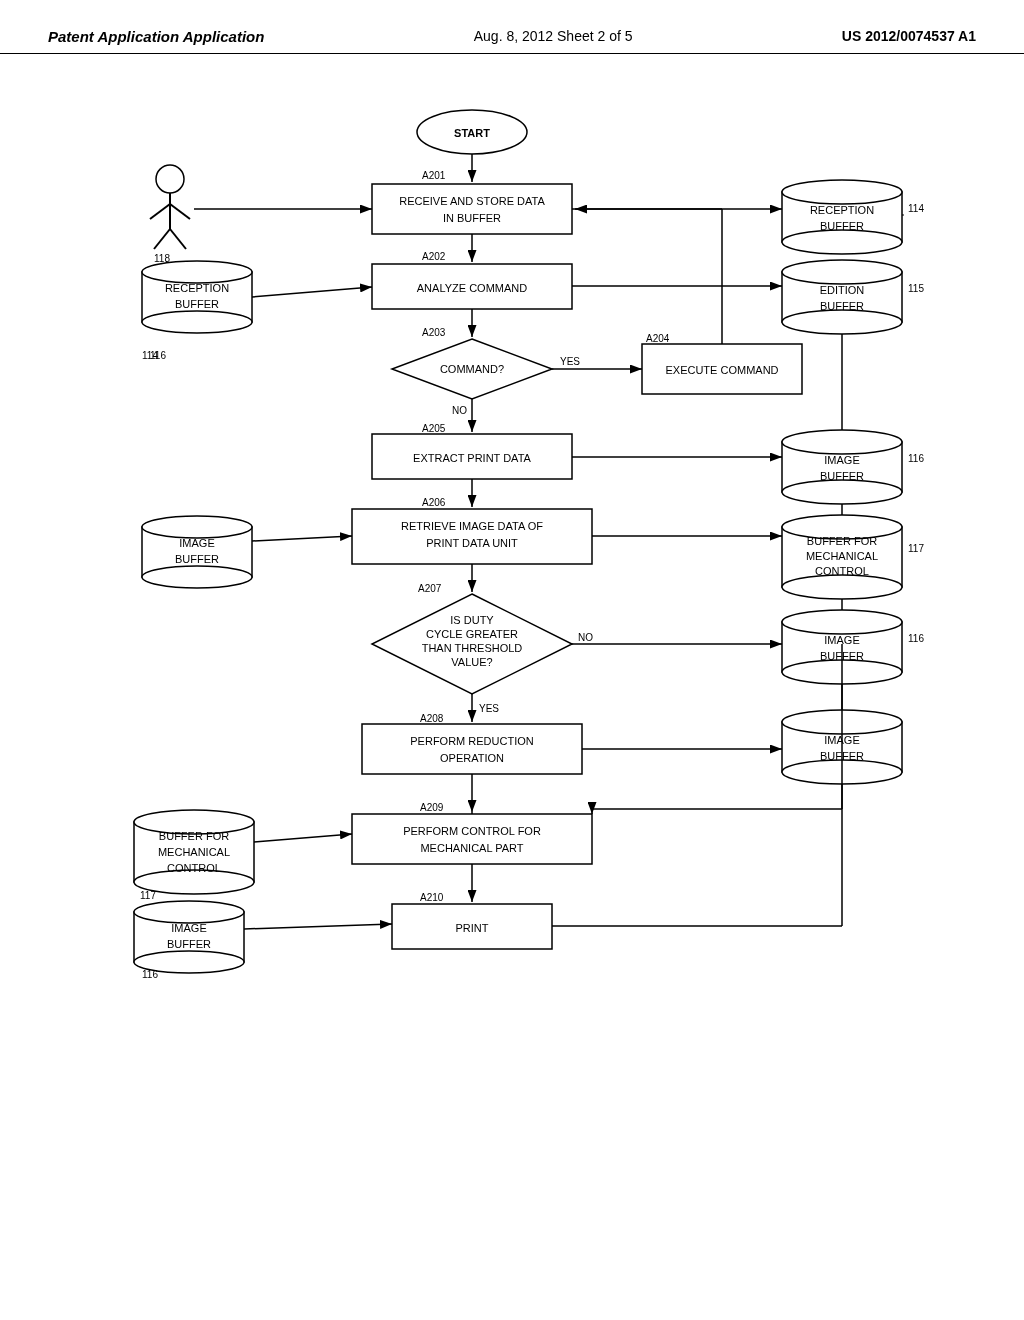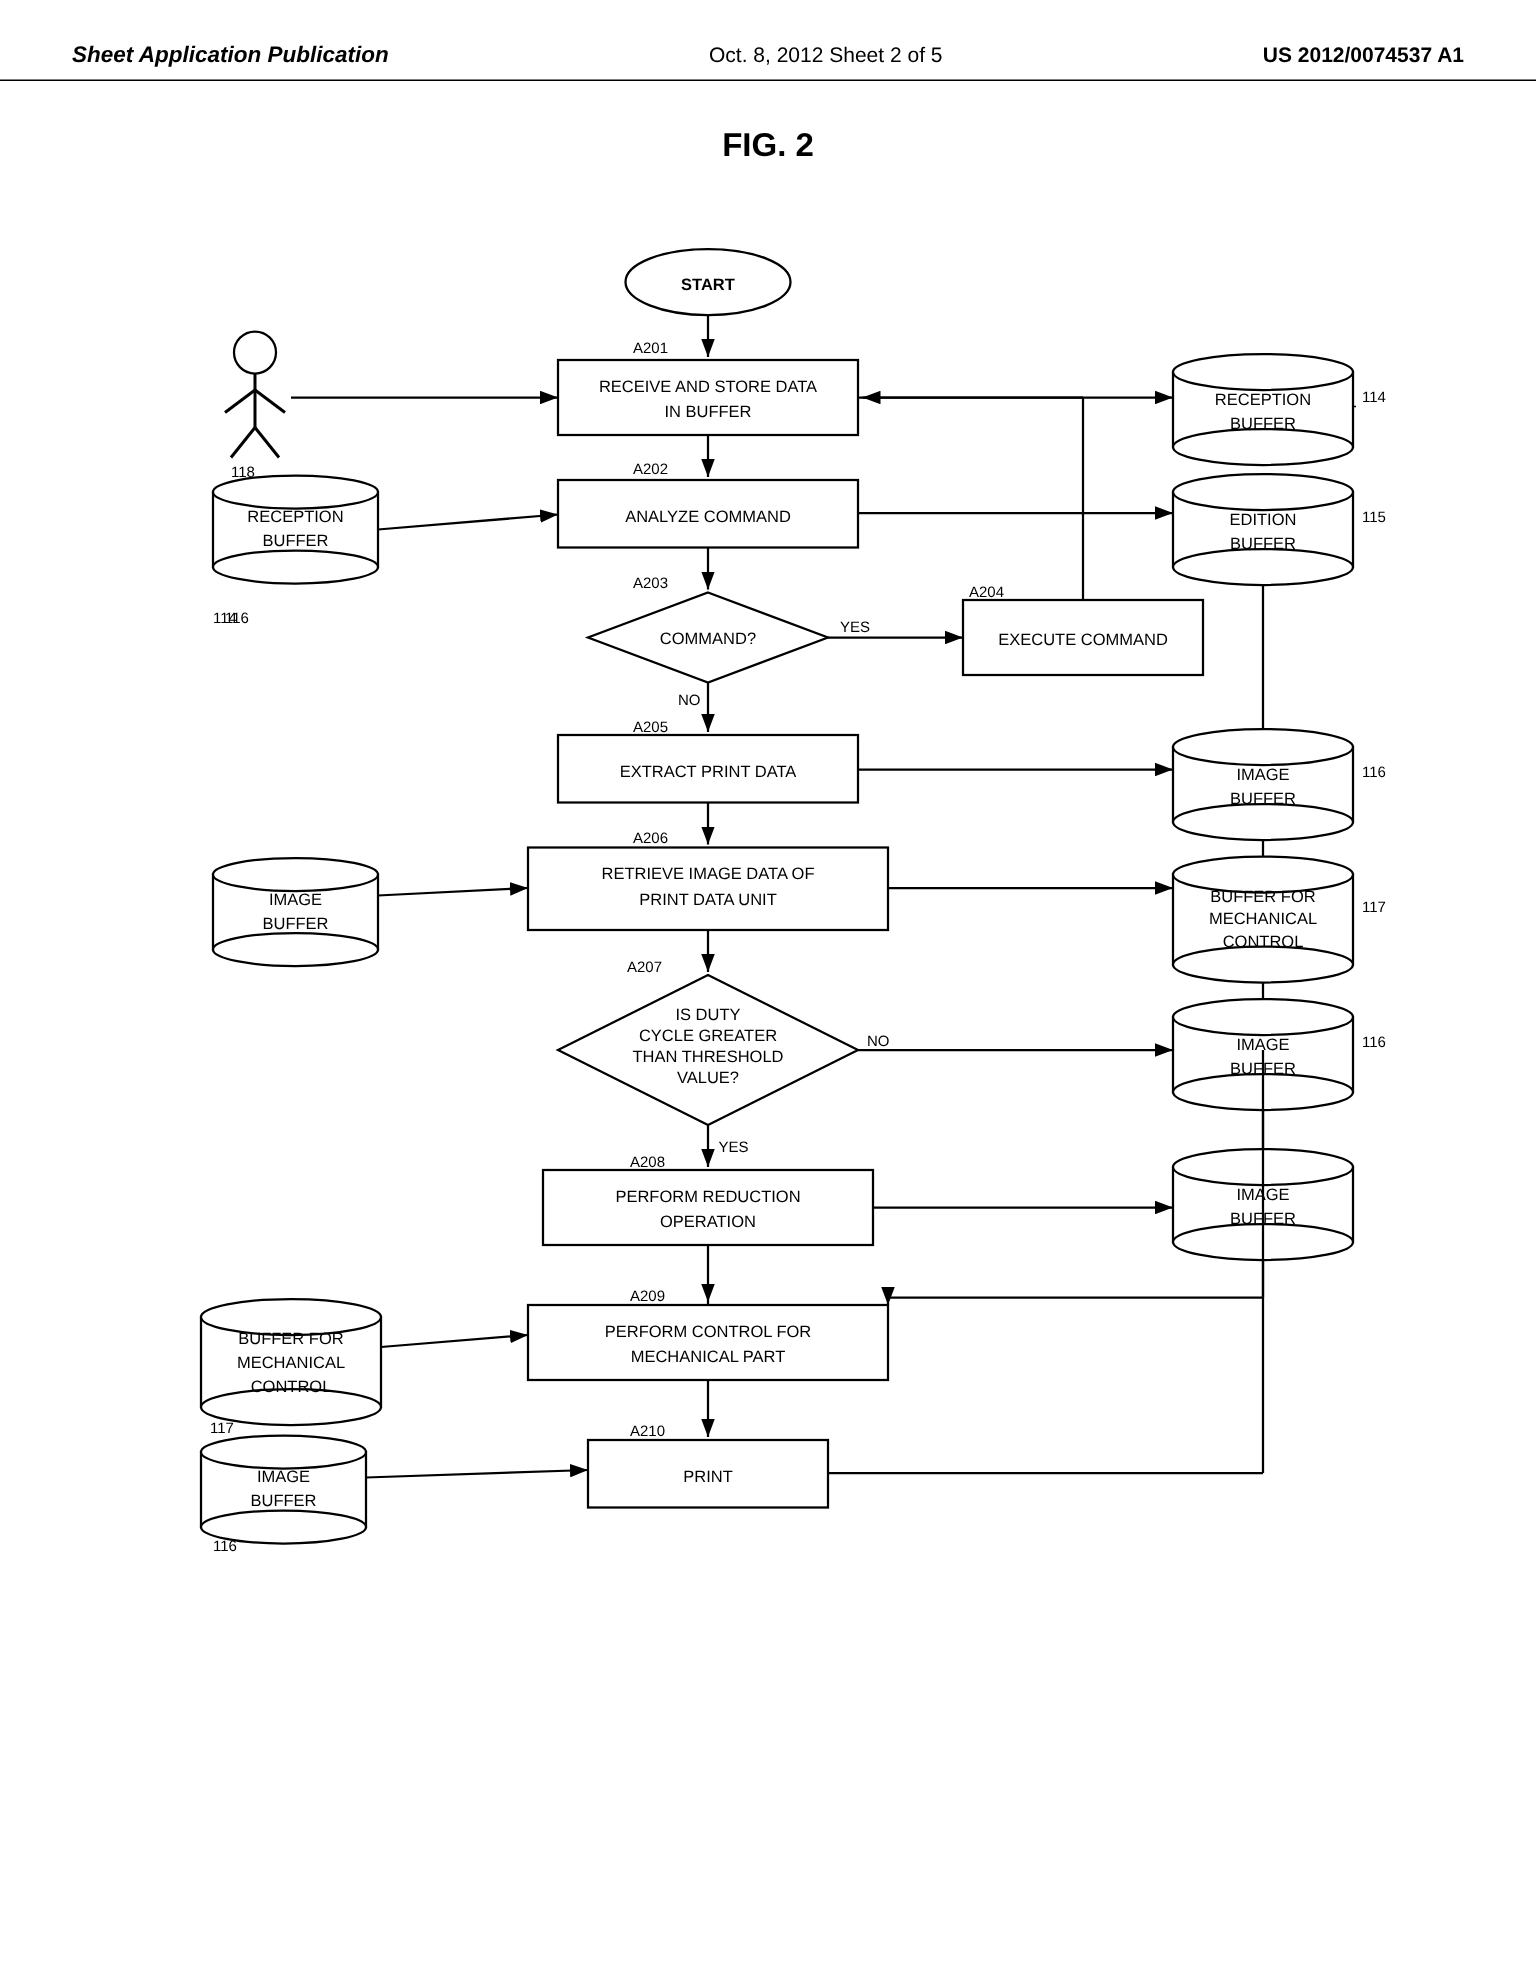--- a/index.html
+++ b/index.html
@@ -86,27 +86,26 @@
       fill: none;
     }
     .arrow-head {
       fill: #000;
     }
   </style>
 </head>
 <body>
 
 <div class="header">
-  <div class="header-left">Sheet Application Publication</div>
-  <div class="header-center">Oct. 8, 2012  Sheet 2 of 5</div>
+  <div class="header-left">Patent Application Application</div>
+  <div class="header-center">Aug. 8, 2012  Sheet 2 of 5</div>
   <div class="header-right">US 2012/0074537 A1</div>
 </div>
 
 <div class="diagram-area">
-  <div class="fig-title">FIG. 2</div>
 
   <svg class="diagram-svg" width="860" height="1130" viewBox="0 0 860 1130">
 
     <defs>
       <marker id="arrowhead" markerWidth="8" markerHeight="6" refX="8" refY="3" orient="auto">
         <polygon points="0 0, 8 3, 0 6" class="arrow-head"></polygon>
       </marker>
       <marker id="arrowhead-left" markerWidth="8" markerHeight="6" refX="0" refY="3" orient="auto">
         <polygon points="8 0, 0 3, 8 6" class="arrow-head"></polygon>
       </marker>

